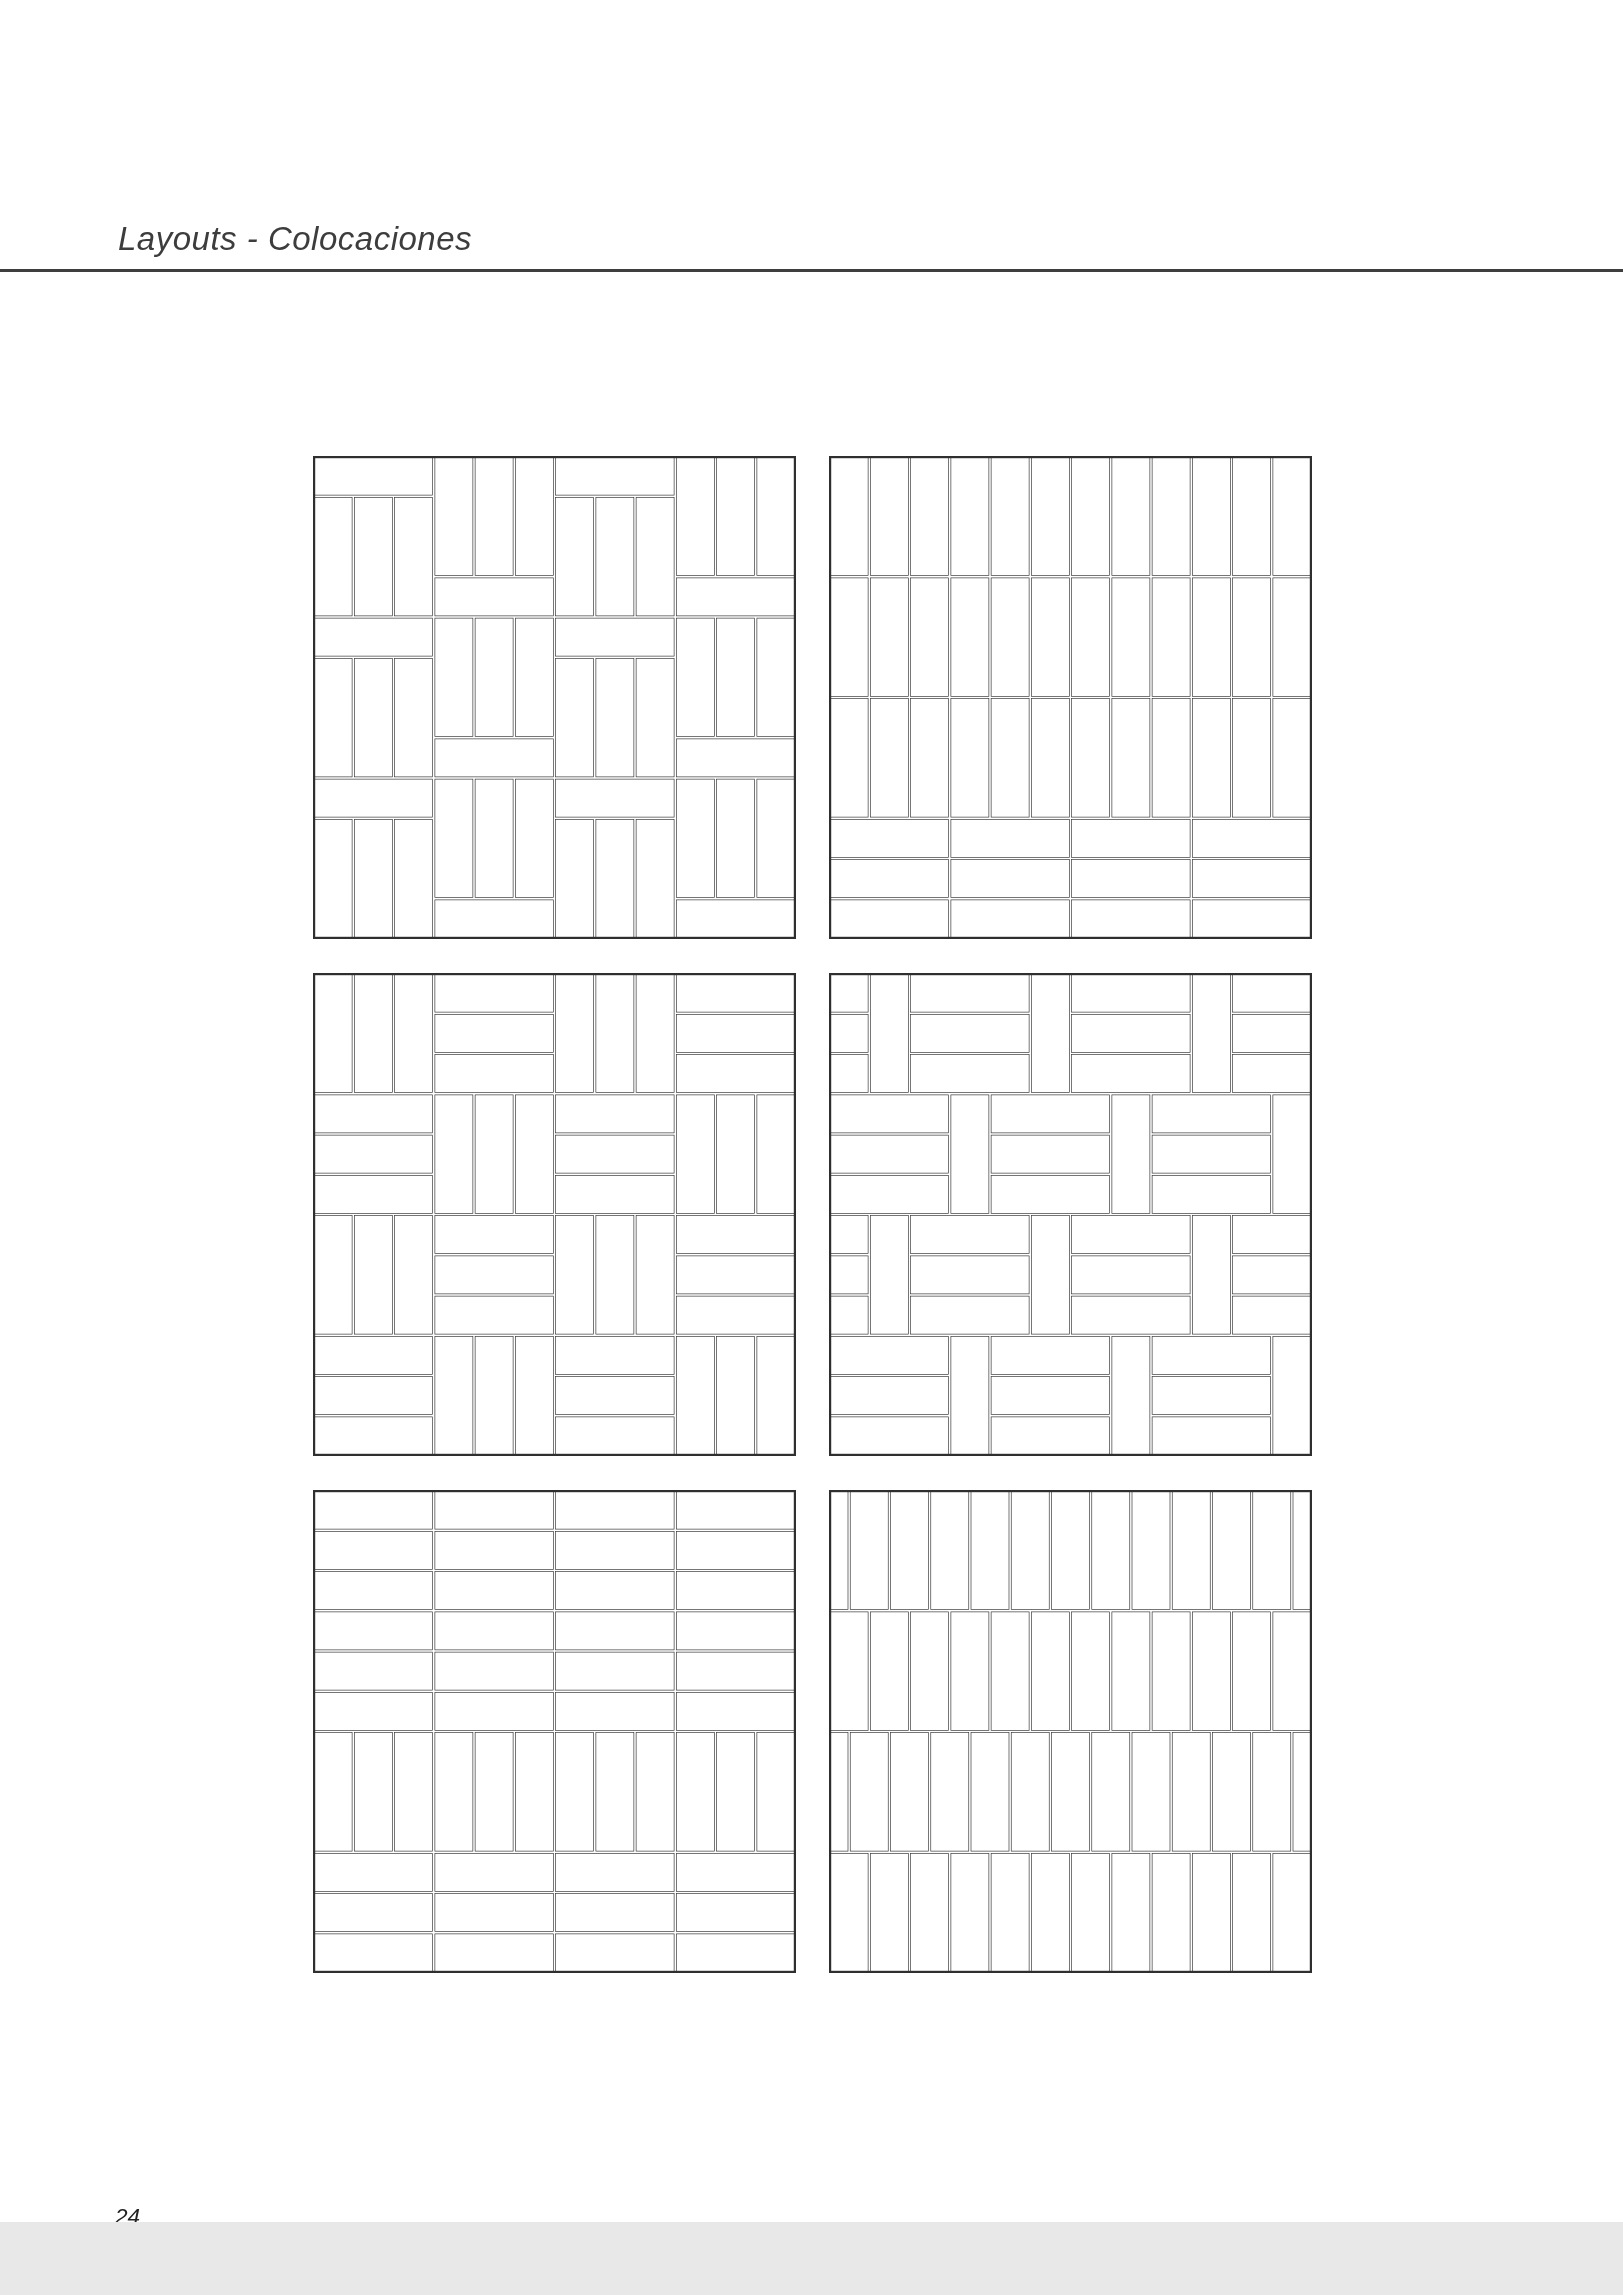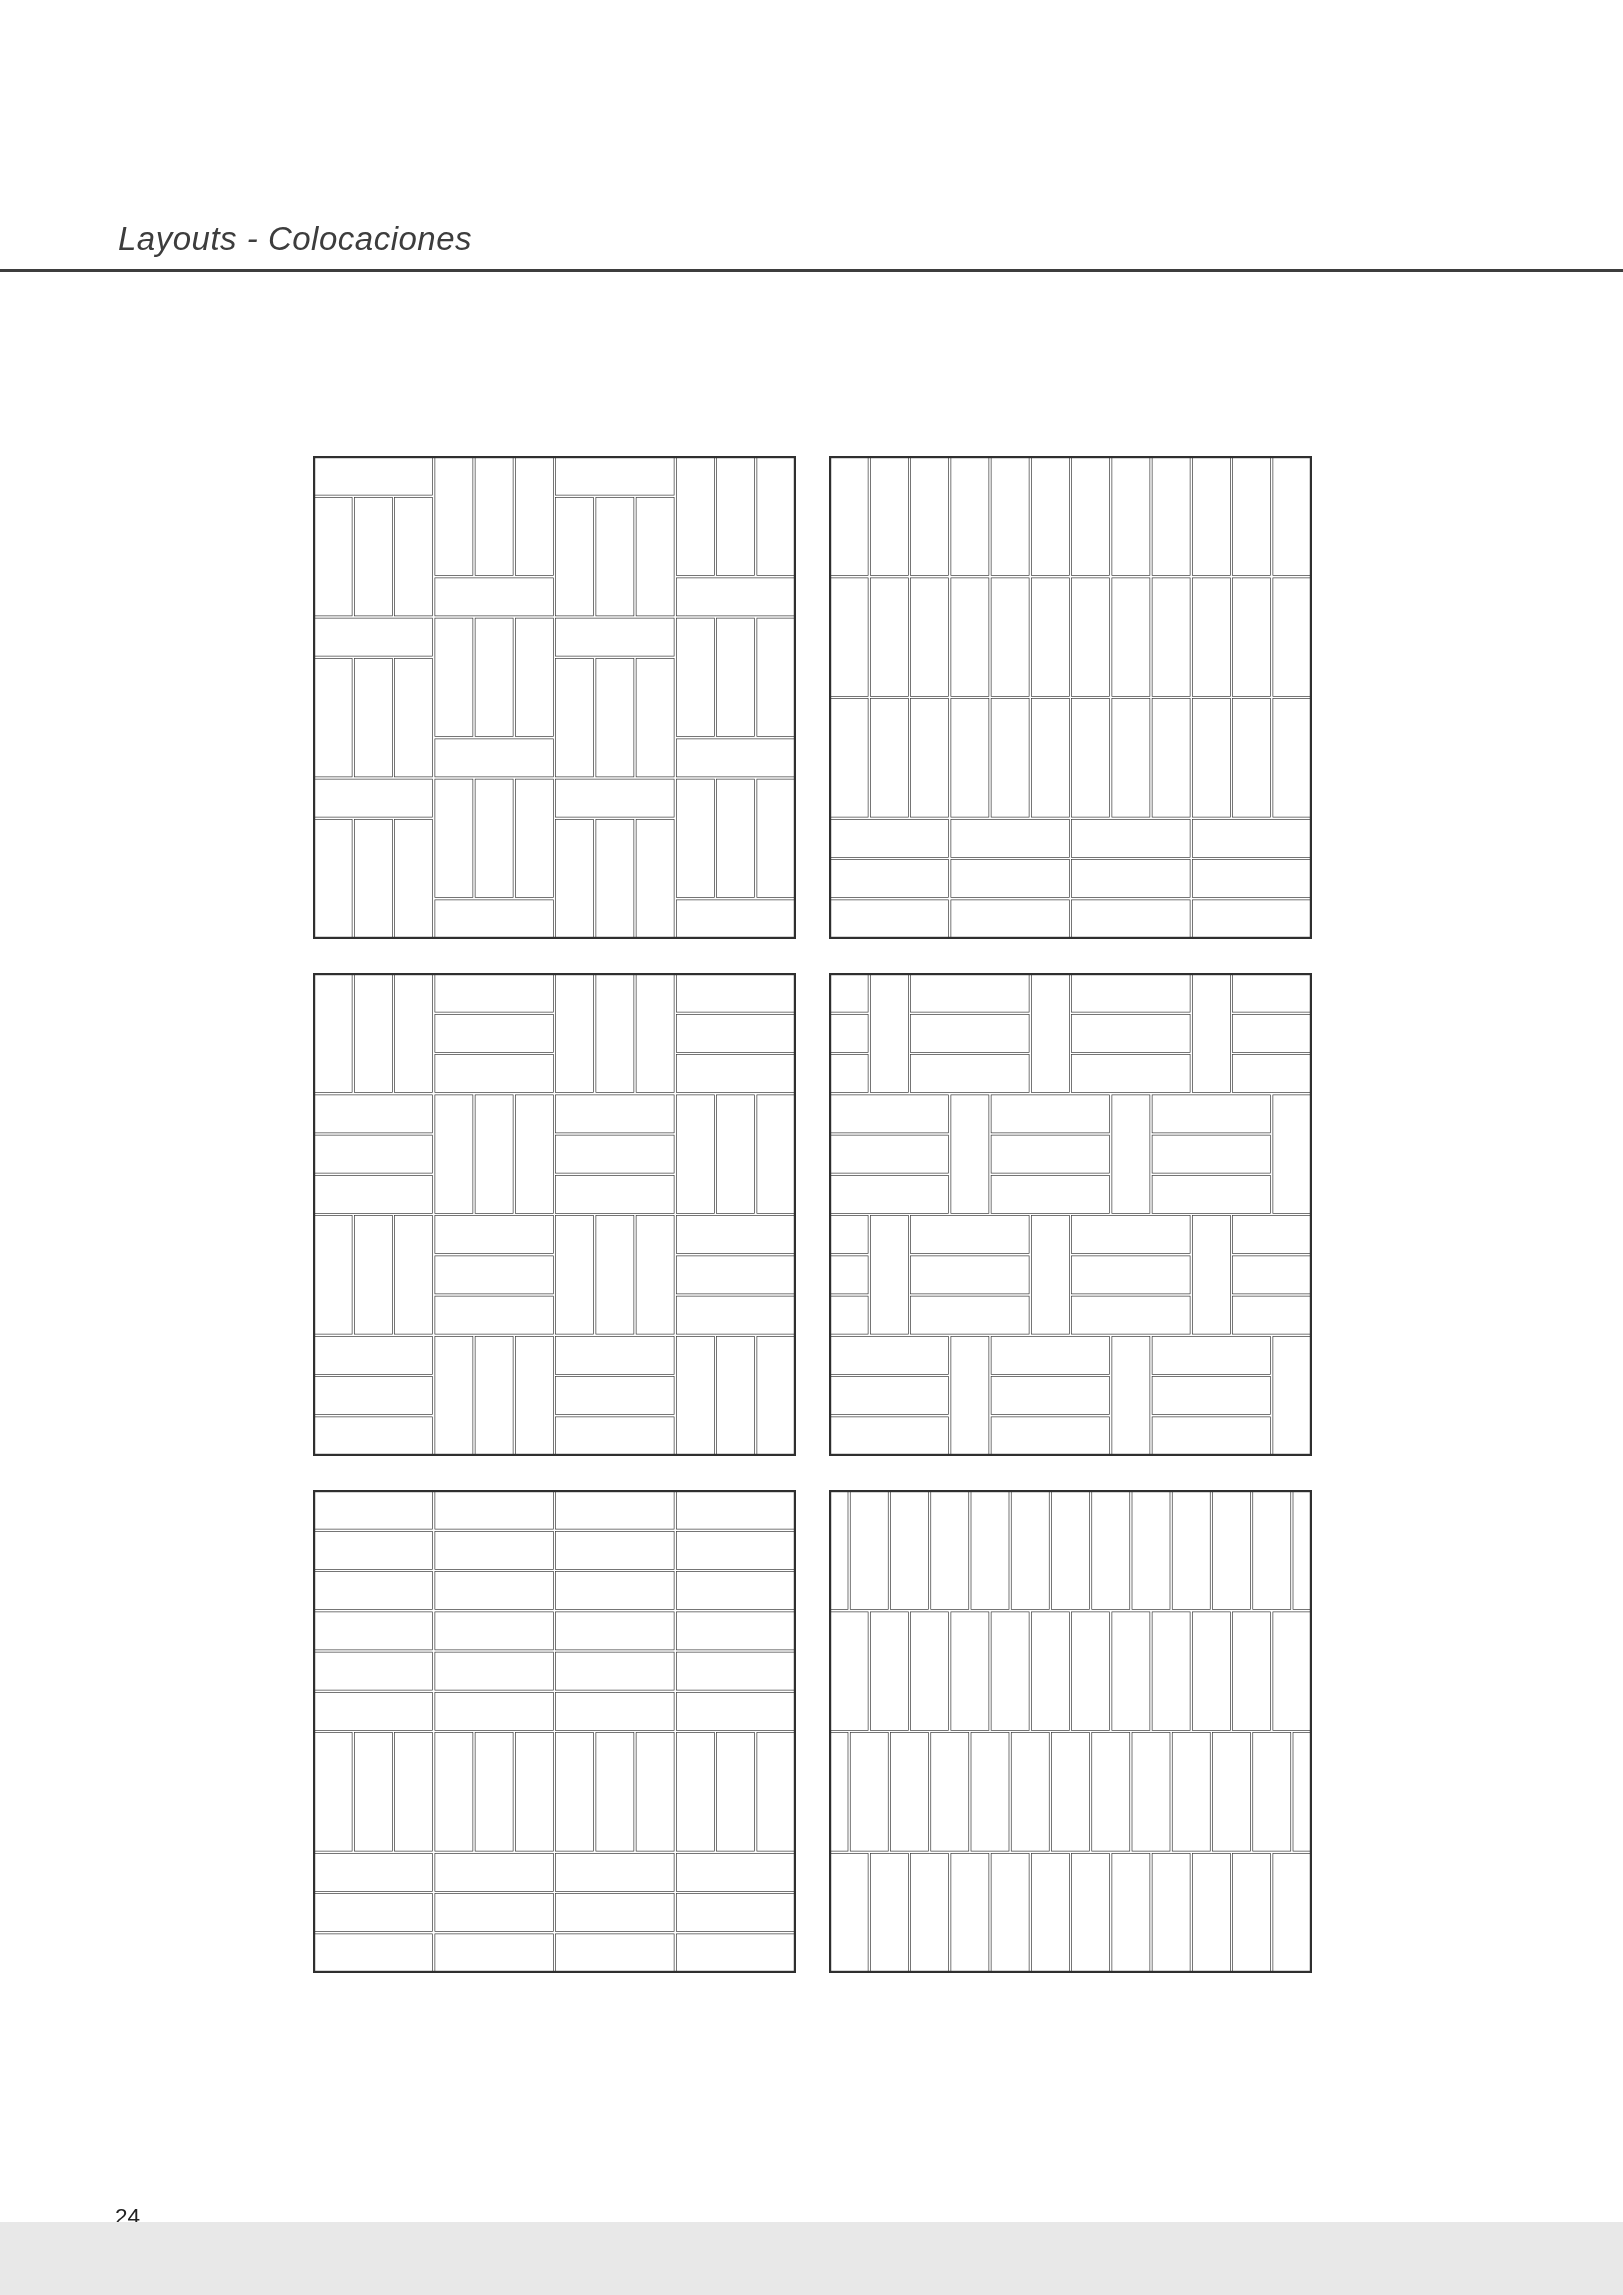--- a/index.html
+++ b/index.html
@@ -30,20 +30,21 @@
     position:absolute;
     margin:0;padding:0;
   }
   .panel svg{display:block;}
   .page-number{
     position:absolute;
     left:115px;top:2204px;
     font-size:22.6px;
     font-weight:400;
     color:#232323;
+    font-style:italic;
   }
 </style>
 </head>
 <body>
 
 <div class="page" style="background: rgb(255, 255, 255);">
 
   <div class="page-title" style="color: rgb(61, 61, 61);">Layouts - Colocaciones</div>
 
   <div class="header-rule" style="background: rgb(62, 62, 62);"></div>

